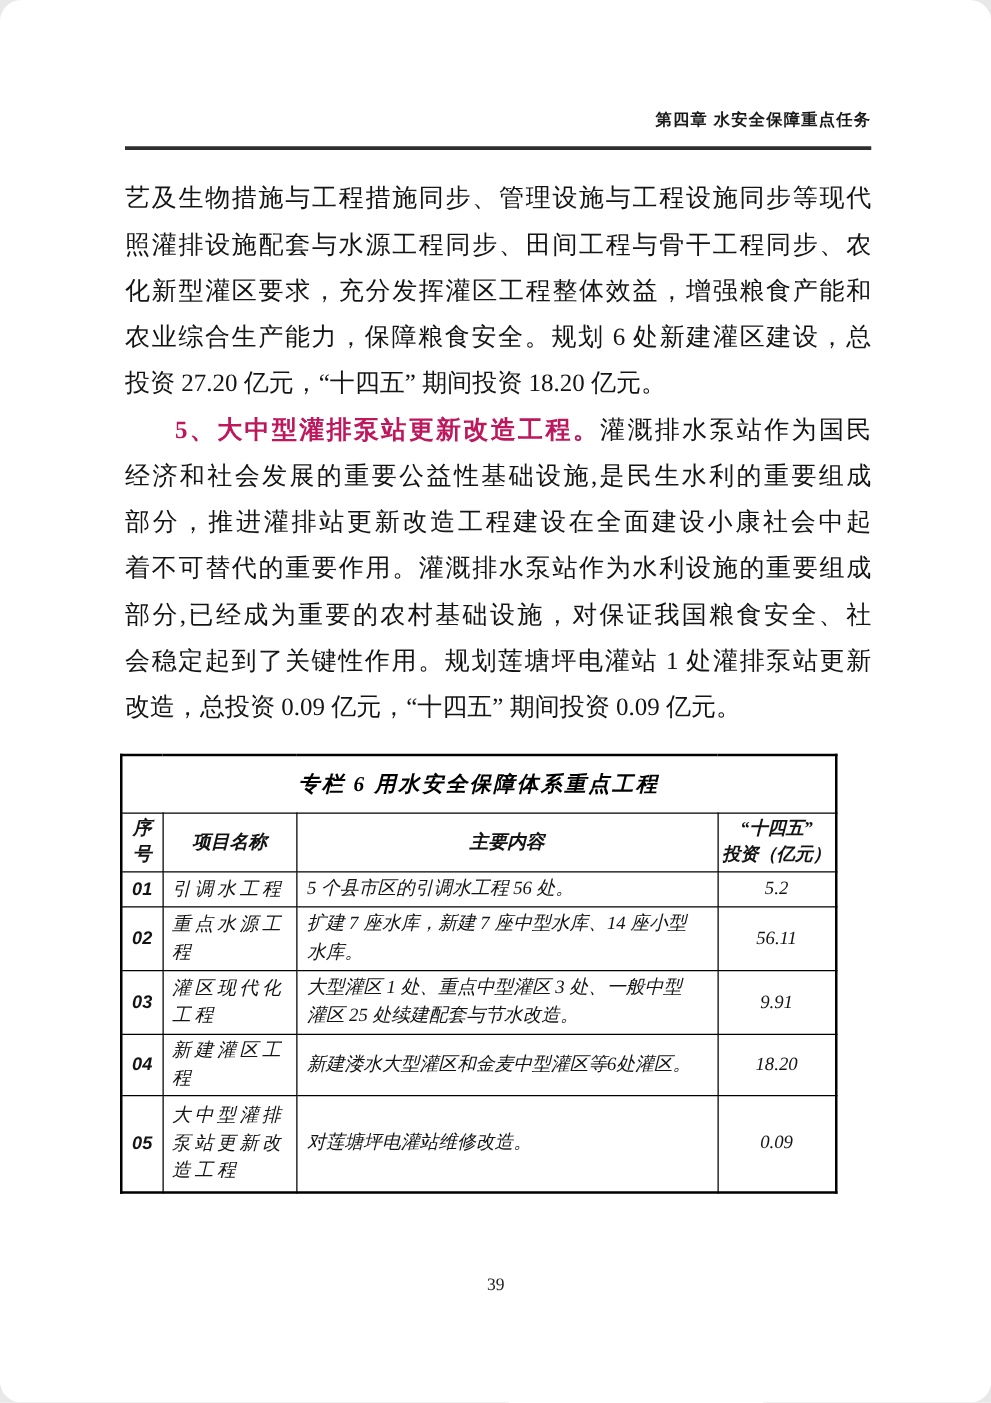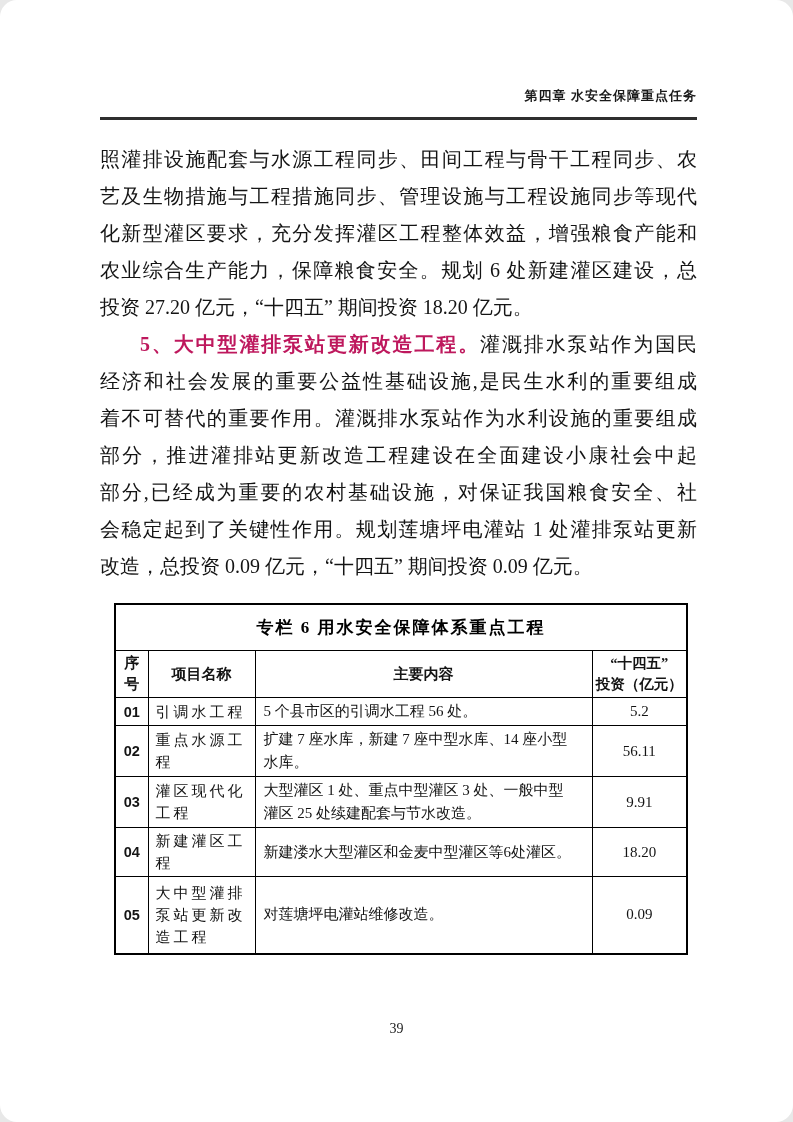--- a/index.html
+++ b/index.html
@@ -36,23 +36,23 @@
   }
   .bl.para-end{text-align-last:left;}
   .bl.indented{text-indent:40px;}
   .lead-bold{
     font-weight:700;
     font-family:"Liberation Serif","DejaVu Serif",serif;
     color:#be185d;
   }
   
   table.box-table{
-    position:absolute;left:114px;top:603px;width:572px;
+    position:absolute;left:96px;top:603px;width:572px;
     border-collapse:collapse;table-layout:fixed;
-    font-size:15px;color:#141414;
+    font-size:15px;color:#141414;font-style:italic;
   }
   table.box-table,table.box-table td{border:1px solid #000;}
   table.box-table{border:2px solid #000;}
   td.t-title{
     height:43px;text-align:center;vertical-align:middle;
     font-size:17px;font-weight:700;letter-spacing:2px;color:#000;
     font-family:"Liberation Serif","DejaVu Serif",serif;
   }
   td.t-head{
     font-weight:700;text-align:center;vertical-align:middle;
@@ -84,30 +84,30 @@
 </style>
 </head>
 <body>
 
 <div class="page">
 
   <div class="running-header">第四章  水安全保障重点任务</div>
   <div class="header-rule"></div>
 
   <div class="body-text">
+    <div class="bl">艺及生物措施与工程措施同步、管理设施与工程设施同步等现代</div>
     <div class="bl">照灌排设施配套与水源工程同步、田间工程与骨干工程同步、农</div>
-    <div class="bl">艺及生物措施与工程措施同步、管理设施与工程设施同步等现代</div>
     <div class="bl">化新型灌区要求，充分发挥灌区工程整体效益，增强粮食产能和</div>
     <div class="bl">农业综合生产能力，保障粮食安全。规划 6 处新建灌区建设，总</div>
     <div class="bl para-end">投资 27.20 亿元，“十四五” 期间投资 18.20 亿元。</div>
 
     <div class="bl indented"><span class="lead-bold">5、大中型灌排泵站更新改造工程。</span><span>灌溉排水泵站作为国民</span></div>
     <div class="bl">经济和社会发展的重要公益性基础设施,是民生水利的重要组成</div>
+    <div class="bl">部分，推进灌排站更新改造工程建设在全面建设小康社会中起</div>
     <div class="bl">着不可替代的重要作用。灌溉排水泵站作为水利设施的重要组成</div>
-    <div class="bl">部分，推进灌排站更新改造工程建设在全面建设小康社会中起</div>
     <div class="bl">部分,已经成为重要的农村基础设施，对保证我国粮食安全、社</div>
     <div class="bl">会稳定起到了关键性作用。规划莲塘坪电灌站 1 处灌排泵站更新</div>
     <div class="bl para-end">改造，总投资 0.09 亿元，“十四五” 期间投资 0.09 亿元。</div>
   </div>
 
   <table class="box-table">
     <colgroup>
       <col style="width:33px">
         <col style="width:107px">
         <col style="width:337px">

